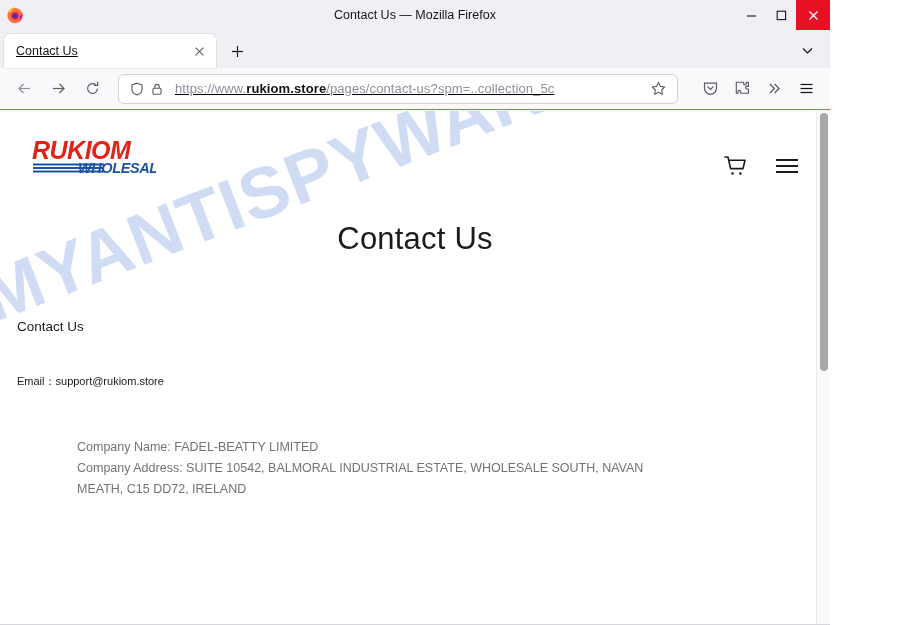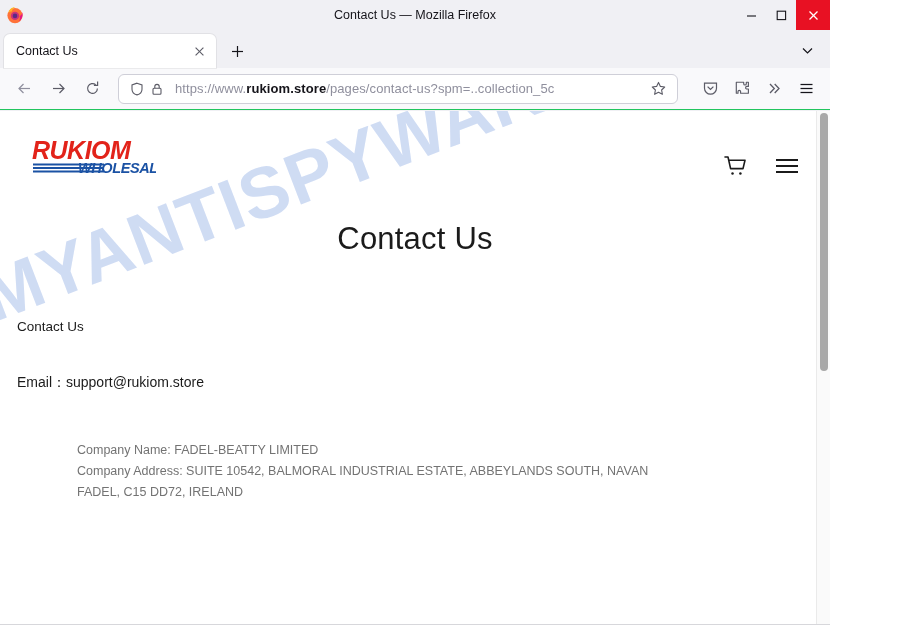--- a/index.html
+++ b/index.html
@@ -4,21 +4,21 @@
 <style>
   * { box-sizing: border-box; margin: 0; padding: 0; }
   html, body {
     width: 918px; height: 625px;
     font-family: "Liberation Sans", sans-serif;
     background: #ffffff;
     overflow: hidden;
   }
 
   
-  #window { width: 830px; height: 625px; position: relative; background:#f0f0f4; }
+  #window { width: 830px; height: 625px; position: relative; background:#f0f0f4;text-decoration:underline; }
 
   #titlebar {
     height: 30px; background: #f0f0f4;
     display: flex; align-items: center; position: relative;
     border-bottom: none;
   }
   #ff-logo { width: 30px; height: 30px; display:flex; align-items:center; justify-content:center; }
   #ff-logo svg { display:block; }
   #win-title {
     position: absolute; left: 0; right: 0; text-align: center;
@@ -106,21 +106,21 @@
     position: relative; z-index: 2; text-align: center;
     font-size: 31px; font-weight: 400; color: #1b1b1b;
     margin-top: 42px; letter-spacing: 0.2px;
   }
   #subheading {
     position: relative; z-index: 2;
     margin: 62px 0 0 17px; font-size: 13.5px; color: #1b1b1b;
   }
   #email-line {
     position: relative; z-index: 2;
-    margin: 40px 0 0 17px; font-size: 14px; color: #1b1b1b; font-weight: 500;
+    margin: 40px 0 0 17px; font-size: 11px; color: #1b1b1b; font-weight: 500;
   }
   #company-block {
     position: relative; z-index: 2;
     margin: 48px 0 0 77px; font-size: 12.5px; color: #737373;
     line-height: 21px; max-width: 600px;
   }
   #company-block div { white-space: normal; }
 
   
   #scrollbar {
@@ -299,21 +299,21 @@
     <h1 id="page-title">Contact Us</h1>
 
     <div id="subheading">Contact Us</div>
 
     <div id="email-line">
       <span>Email：</span><span>support@rukiom.store</span>
     </div>
 
     <div id="company-block">
       <div>Company Name: FADEL-BEATTY LIMITED</div>
-      <div>Company Address: SUITE 10542, BALMORAL INDUSTRIAL ESTATE, ABBEYLANDS SOUTH, NAVAN FADEL, C15 DD72, IRELAND</div>
+      <div>Company Address: SUITE 10542, BALMORAL INDUSTRIAL ESTATE, WHOLESALE SOUTH, NAVAN MEATH, C15 DD72, IRELAND</div>
     </div>
   </div>
 
   <div id="scrollbar">
     <div id="scroll-thumb"></div>
   </div>
   <div id="bottom-edge"></div>
 </div>
 
 </body></html>

